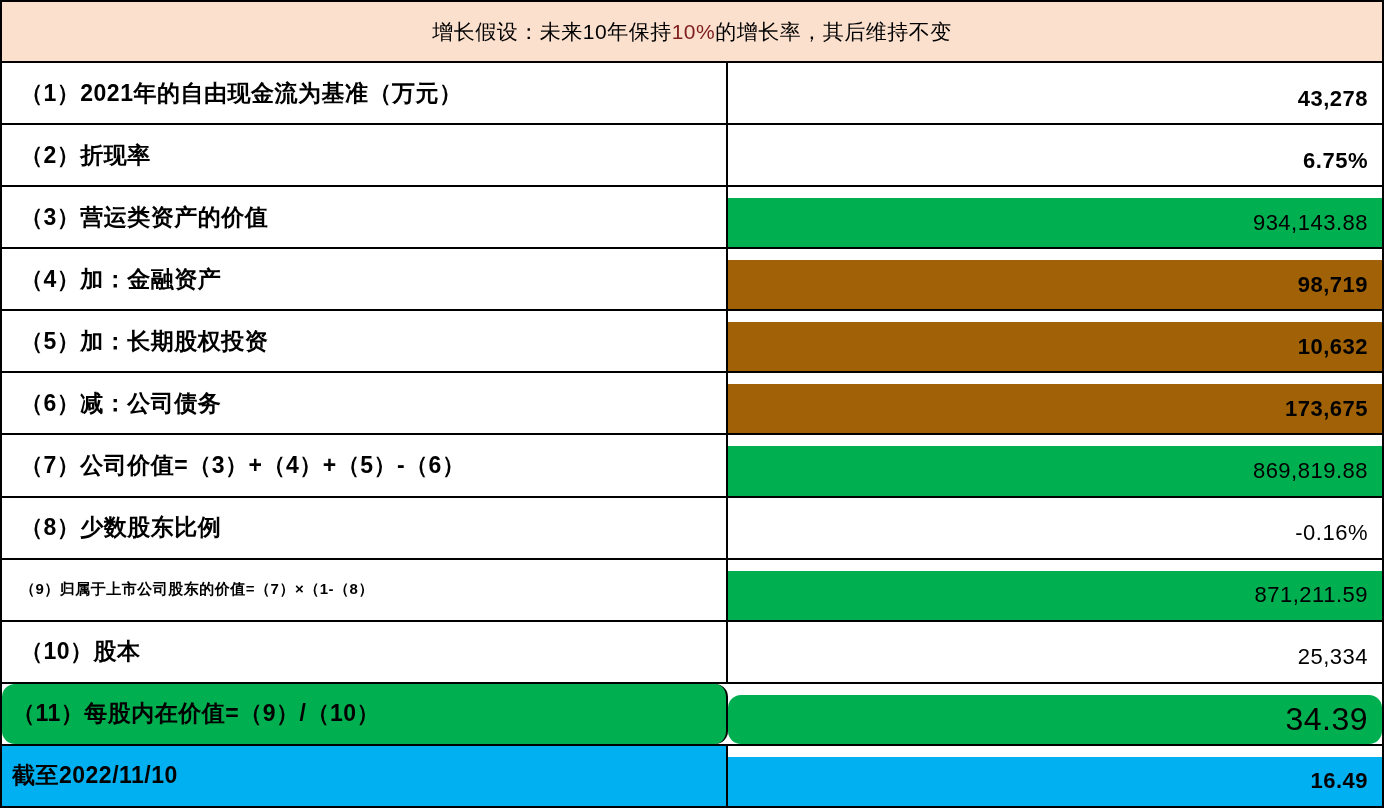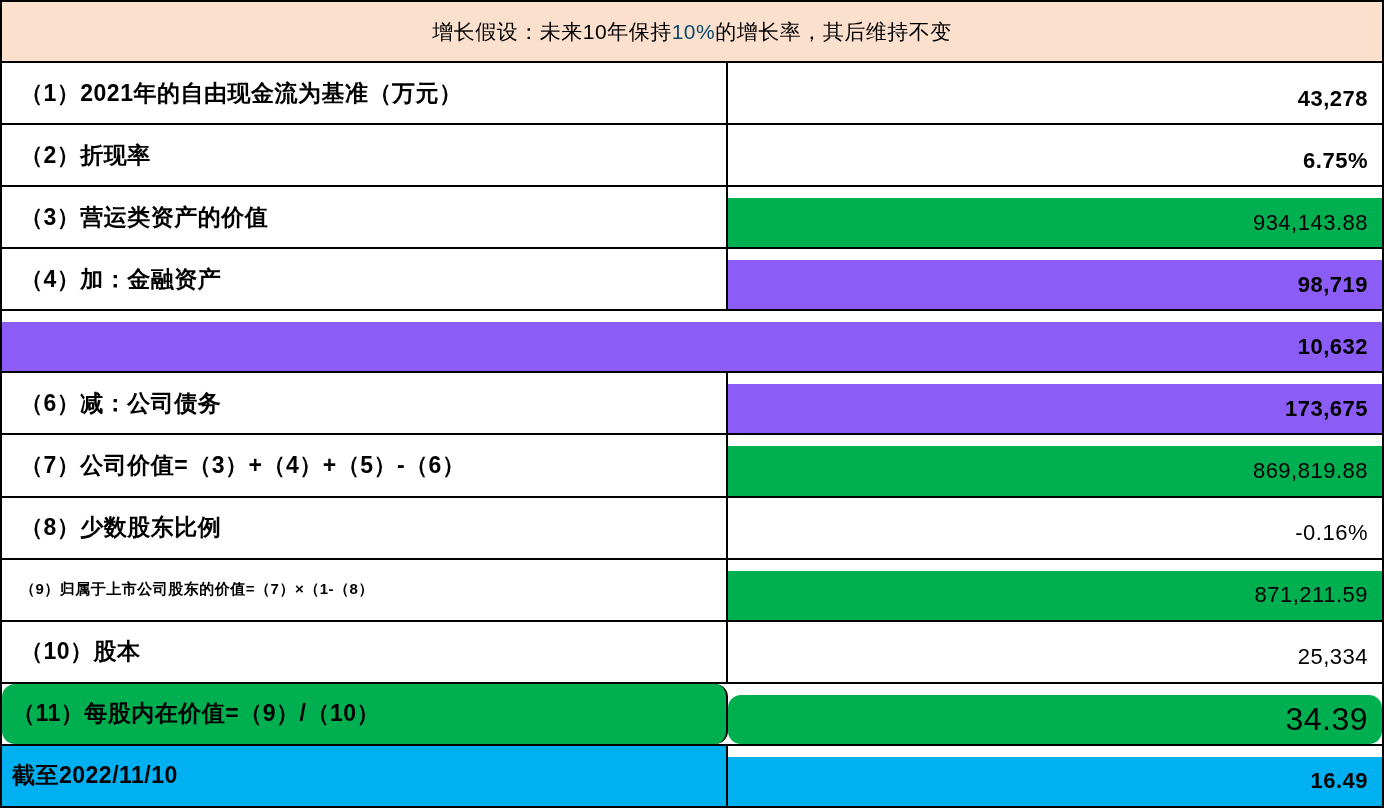--- a/index.html
+++ b/index.html
@@ -27,21 +27,21 @@
     flex: 0 0 59px;
     background: #fbe0ce;
     border-bottom: 2px solid #000000;
     display: flex;
     align-items: center;
     justify-content: center;
     font-size: 21px;
     letter-spacing: 0.5px;
   }
   .header-row .hl {
-    color: #0c4a6e;
+    color: #7f1d1d;
   }
   .row {
     flex: 1 1 0;
     display: flex;
     border-bottom: 2px solid #000000;
     min-height: 0;
   }
   .row:last-child {
     border-bottom: none;
   }
@@ -67,21 +67,21 @@
     padding-right: 14px;
     font-size: 22px;
     font-weight: bold;
     letter-spacing: 0.5px;
     white-space: nowrap;
     margin-top: 11px;
   }
   
   .fill-white   { background: #ffffff; padding-left: 18px; }
   .fill-green   { background: #00b050; }
-  .fill-blue    { background: #8b5cf6; }
+  .fill-blue    { background: #a16207; }
 
   .row.green-row .cell-label,
   .row.green-row .cell-value { background: #00b050; border-radius: 13px; }
   .row.blue-row .cell-label,
   .row.blue-row .cell-value { background: #00b0f0; }
 
   .value-plain { font-weight: normal; }
   .value-big {
     font-size: 32px;
     font-weight: normal;
@@ -115,20 +115,21 @@
     <div class="cell-label fill-white">（3）营运类资产的价值</div>
     <div class="cell-value fill-green value-plain">934,143.88</div>
   </div>
 
   <div class="row">
     <div class="cell-label fill-white">（4）加：金融资产</div>
     <div class="cell-value fill-blue">98,719</div>
   </div>
 
   <div class="row">
+    <div class="cell-label fill-white">（5）加：长期股权投资</div>
     <div class="cell-value fill-blue">10,632</div>
   </div>
 
   <div class="row">
     <div class="cell-label fill-white">（6）减：公司债务</div>
     <div class="cell-value fill-blue">173,675</div>
   </div>
 
   <div class="row">
     <div class="cell-label fill-white">（7）公司价值=（3）+（4）+（5）-（6）</div>

